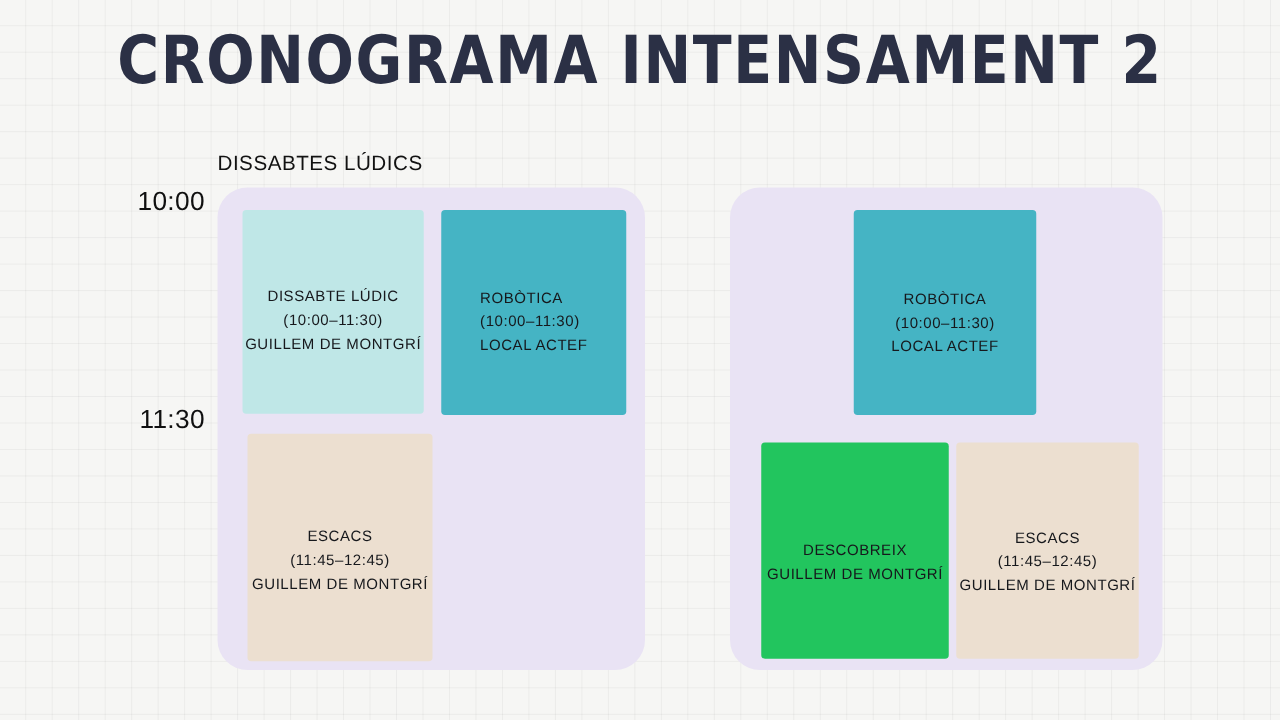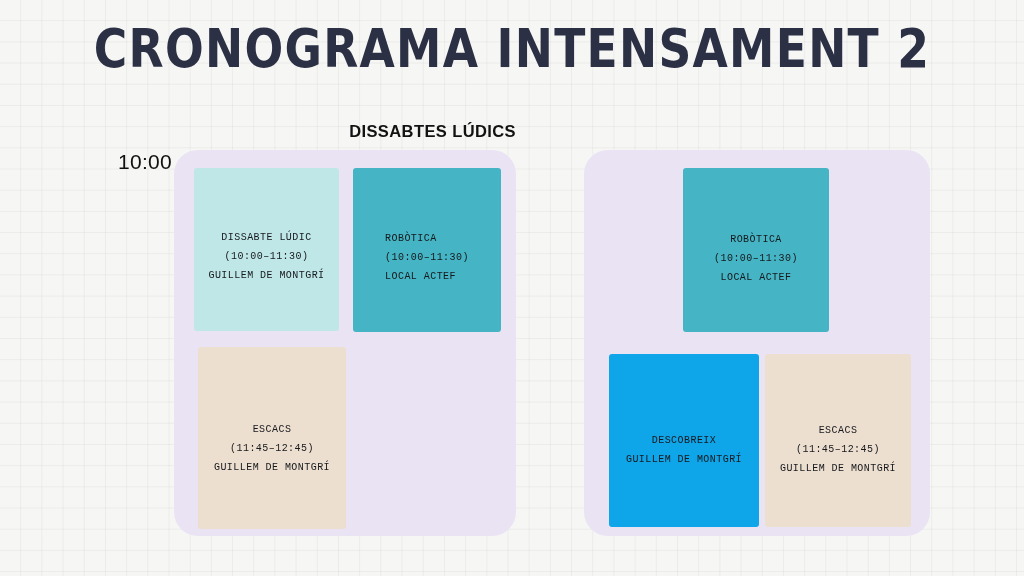--- a/index.html
+++ b/index.html
@@ -48,46 +48,46 @@
     transform: scaleX(0.86);
     transform-origin: center top;
     white-space: nowrap;
   }
 
   
   .column-header {
     position: absolute;
     top: 122px;
     font-family: "Liberation Sans", sans-serif;
-    font-weight: 700;
+    font-weight: 400;
     font-size: 16.5px;
     letter-spacing: 0.4px;
     color: #121212;
-    text-align: right;
+    text-align: left;
     white-space: nowrap;
   }
   #column-header-ludics { left: 174px; width: 342px; }
   #column-header-descobreix { left: 584px; width: 346px; }
 
   
   .time-label {
     position: absolute;
     right: 0;
     width: 110px;
     text-align: right;
     font-family: "Liberation Sans", sans-serif;
     font-weight: 400;
     font-size: 21px;
     letter-spacing: 0.3px;
     color: #101010;
     white-space: nowrap;
   }
   #time-axis {
     position: absolute;
-    left: 8px;
+    left: 0;
     top: 0;
     width: 164px;
     height: 576px;
   }
   #time-label-1000 { top: 150px; }
   #time-label-1130 { top: 324px; }
   #time-label-1300 { top: 502px; }
 
   
   .schedule-panel {
@@ -113,22 +113,22 @@
     position: absolute;
     border-radius: 3px;
     display: flex;
     flex-direction: column;
     justify-content: center;
     align-items: center;
     box-sizing: border-box;
     padding: 6px 4px;
   }
   .event-card .event-line {
-    font-family: Liberation Mono, monospace;
-    font-size: 10px;
+    font-family: Liberation Sans, sans-serif;
+    font-size: 12px;
     line-height: 19px;
     letter-spacing: 0.45px;
     color: #16181c;
     white-space: nowrap;
     text-align: center;
   }
 
   
   #card-dissabte-ludic {
     left: 194px; top: 168px; width: 145px; height: 163px;
@@ -175,20 +175,21 @@
 <body>
 
 <div id="grid-bg"></div>
 
 <div id="slide">
 
   <div id="page-title">CRONOGRAMA INTENSAMENT 2</div>
 
   <div id="time-axis">
     <div class="time-label" id="time-label-1000">10:00</div>
+    <div class="time-label" id="time-label-1130">11:30</div>
   </div>
 
   <div class="column-header" id="column-header-ludics">DISSABTES LÚDICS</div>
 
 
   <div class="schedule-panel" id="panel-ludics" style="background: rgb(233, 227, 244);"></div>
 
   <div class="event-card" id="card-dissabte-ludic" style="background: rgb(191, 231, 231);">
     <div class="card-text">
       <div class="event-line">DISSABTE LÚDIC</div>
@@ -216,21 +217,21 @@
   <div class="schedule-panel" id="panel-descobreix" style="background: rgb(233, 227, 244);"></div>
 
   <div class="event-card" id="card-robotica-descobreix" style="background: rgb(69, 180, 196);">
     <div class="card-text">
       <div class="event-line">ROBÒTICA</div>
       <div class="event-line">(10:00–11:30)</div>
       <div class="event-line">LOCAL ACTEF</div>
     </div>
   </div>
 
-  <div class="event-card" id="card-descobreix" style="background: #0ea5e9;">
+  <div class="event-card" id="card-descobreix" style="background: #22c55e;">
     <div class="card-text">
       <div class="event-line">DESCOBREIX</div>
       <div class="event-line">GUILLEM DE MONTGRÍ</div>
     </div>
   </div>
 
   <div class="event-card" id="card-escacs-descobreix" style="background: rgb(236, 223, 208);">
     <div class="card-text">
       <div class="event-line">ESCACS</div>
       <div class="event-line">(11:45–12:45)</div>

